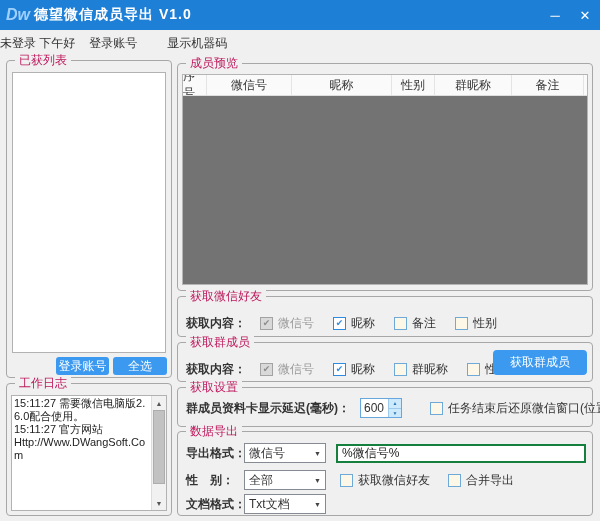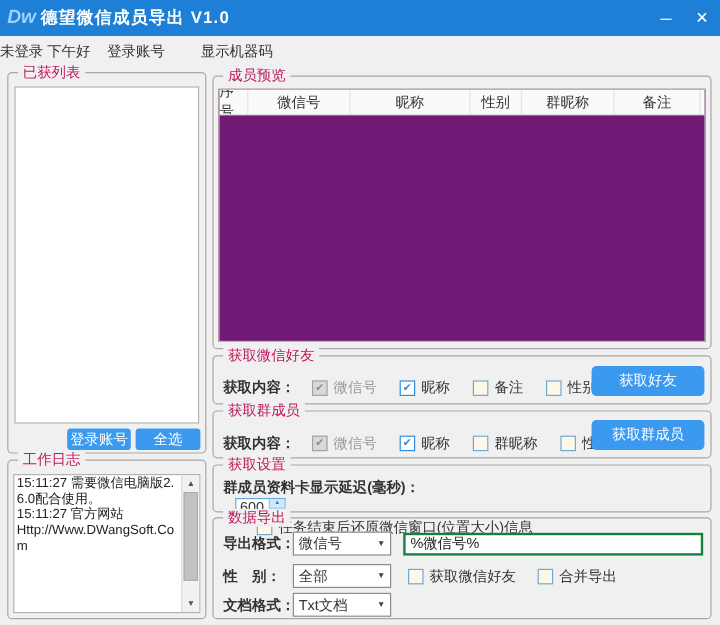--- a/index.html
+++ b/index.html
@@ -48,21 +48,21 @@
   .log-text { flex:1; padding:1px 2px; font-size:11px; line-height:13px;
     color:#222; word-break:break-all; overflow:hidden; }
   .log-scroll { width:15px; background:#f1f1f1; border-left:1px solid #dcdcdc; position:relative; }
   .scroll-btn { position:absolute; left:0; width:14px; height:14px; font-size:7px; color:#555;
     display:flex; align-items:center; justify-content:center; }
   .scroll-up { top:0; } .scroll-down { bottom:0; }
   .scroll-thumb { position:absolute; left:1px; right:1px; top:14px; bottom:26px;
     background:#c2c2c2; border:1px solid #adadad; }
   
   .table { position:absolute; left:4px; top:10px; right:4px; bottom:5px;
-    background:#701a75; border:1px solid #b5b5b5; }
+    background:#737373; border:1px solid #b5b5b5; }
   .thead { display:flex; height:21px; background:#fafafa; border-bottom:1px solid #dedede; }
   .th { border-right:1px solid #e4e4e4; display:flex; align-items:center;
     justify-content:center; font-size:12px; color:#333; overflow:hidden; }
   .c0{width:24px;} .c1{width:85px;} .c2{width:100px;} .c3{width:43px;}
   .c4{width:77px;} .c5{width:72px;} .c6{flex:1; border-right:none;}
   
   .row { position:absolute; left:8px; top:9px; height:26px; display:flex; align-items:flex-end; }
   .get-label { font-weight:bold; color:#333; margin-right:14px; white-space:nowrap; }
   .cb { display:flex; align-items:center; margin-right:19px; cursor:default; }
   .cb .box { width:13px; height:13px; border:1px solid #2f8ae0; background:#fff;
@@ -70,21 +70,21 @@
     display:flex; align-items:center; justify-content:center; margin-right:5px; }
   .cb .lbl { white-space:nowrap; }
   .cb.unchecked .box { border-color:#6fa9d8; background:#fcf7e6; }
   .cb.disabled .box { border-color:#a3a3a3; background:#d9d9d9; color:#8b8b8b; }
   .cb.disabled .lbl { color:#9a9a9a; }
   .btn-primary { position:absolute; right:5px; width:94px; height:25px; }
   #g-friends .btn-primary { top:8px; }
   #g-members .btn-primary { top:7px; }
   
   .set-row { position:absolute; left:8px; top:10px; right:5px; height:20px;
-    display:flex; align-items:flex-start;flex-direction:column; }
+    display:flex; align-items:center; }
   .set-label { font-weight:bold; white-space:nowrap; }
   .spin { display:flex; height:20px; border:1px solid #66a7dd; margin-left:10px; background:#fff; }
   .spin-val { width:27px; padding-left:3px; display:flex; align-items:center; font-size:12px; }
   .spin-ctrl { width:13px; background:#cde9fc; border-left:1px solid #9cc9ec;
     display:flex; flex-direction:column; }
   .spin-btn { flex:1; font-size:5px; color:#2a7ab8; display:flex;
     align-items:center; justify-content:center; cursor:default; }
   .spin-btn:first-child { border-bottom:1px solid #9cc9ec; }
   .set-row .cb { margin-left:28px; margin-right:0; }
   
@@ -174,21 +174,20 @@
     </span>
     <span class="cb unchecked">
       <span class="box"></span>
       <span class="lbl">备注</span>
     </span>
     <span class="cb unchecked">
       <span class="box"></span>
       <span class="lbl">性别</span>
     </span>
   </div>
-  <div class="btn btn-primary">获取好友</div>
 </div>
 
 <div class="gb" id="g-members">
   <span class="legend">获取群成员</span>
   <div class="row">
     <span class="get-label">获取内容：</span>
     <span class="cb checked disabled">
       <span class="box">
           <span>✔</span>
         </span>

